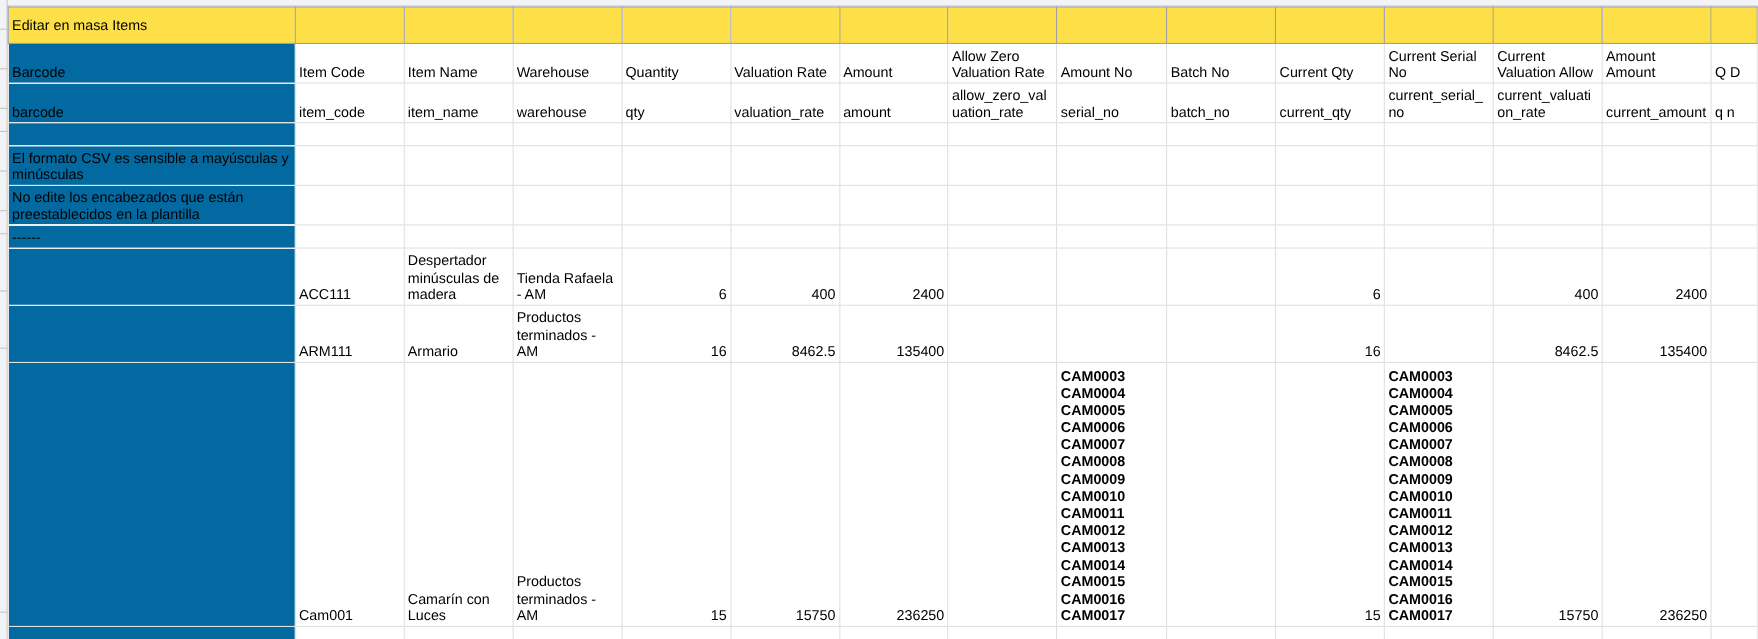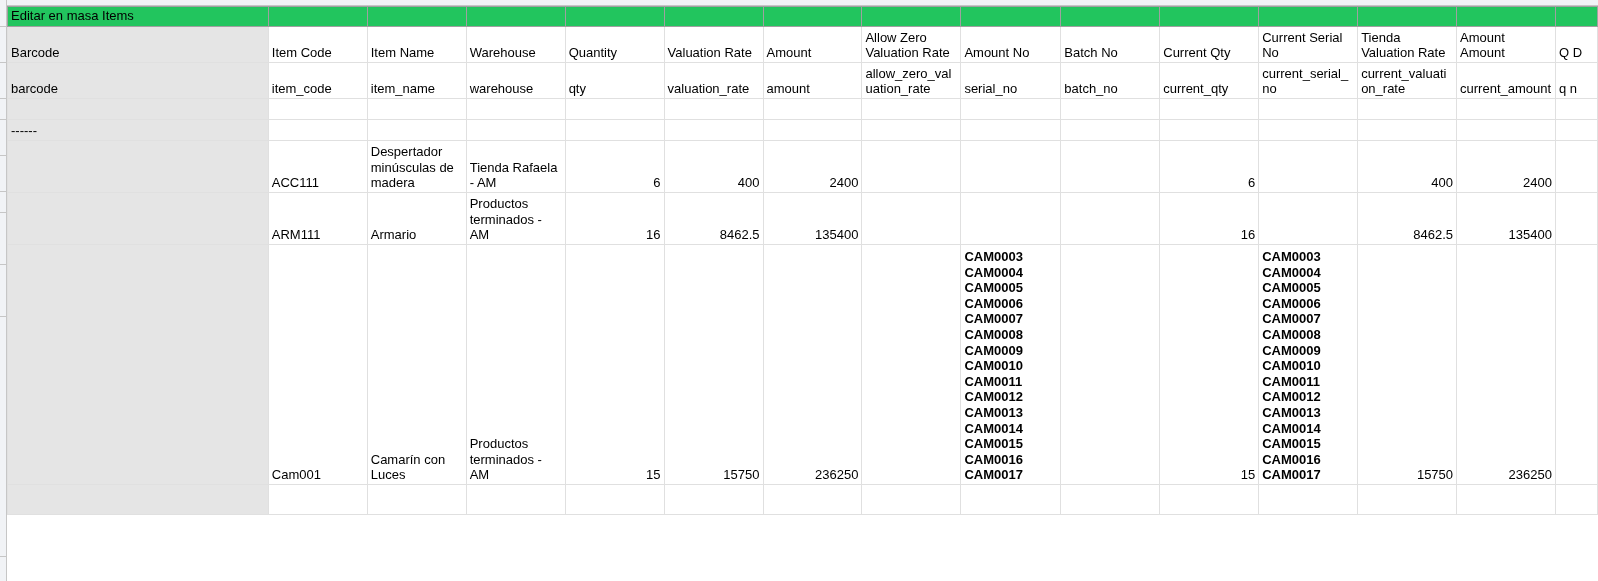--- a/index.html
+++ b/index.html
@@ -20,22 +20,22 @@
   table.sheet {
     position: absolute; left: 7px; top: 6px;
     border-collapse: collapse; table-layout: fixed;
   }
   table.sheet td {
     border: 1px solid #e0e0e0; padding: 0 3px 1px 3px; box-sizing: border-box;
     vertical-align: bottom; line-height: 15.6px; overflow: hidden;
     white-space: normal; word-break: break-word;
   }
   td.num { text-align: right; }
-  td.colA { background: #e5e5e5; border-color: #bdbdbd; }
-  tr.title-row td { background: #22c55e; border-color: #a0a0a0; height: 20px; vertical-align: middle; line-height: 18px; }
+  td.colA { background: #0369a1; border-color: #bdbdbd; }
+  tr.title-row td { background: #fde047; border-color: #a0a0a0; height: 33px; vertical-align: middle; line-height: 18px; }
   td.serials { white-space: pre-line; font-weight: bold; }
   td.clip { white-space: nowrap; overflow: hidden; padding-right: 0; }
 </style>
 </head>
 <body>
 
 <div class="strip-top"></div>
 <div class="strip-left"></div>
 <div class="strip-left-tick" style="top:26px"></div>
 <div class="strip-left-tick" style="top:62px"></div>
@@ -92,21 +92,21 @@
     <td>Item Name</td>
     <td>Warehouse</td>
     <td>Quantity</td>
     <td>Valuation Rate</td>
     <td>Amount</td>
     <td>Allow Zero Valuation Rate</td>
     <td>Amount No</td>
     <td>Batch No</td>
     <td>Current Qty</td>
     <td>Current Serial No</td>
-    <td>Tienda Valuation Rate</td>
+    <td>Current Valuation Allow</td>
     <td>Amount Amount</td>
     <td class="clip" style="white-space:normal;word-break:break-all;">Q D</td>
   </tr>
 
   <tr style="height:36px">
     <td class="colA">barcode</td>
     <td>item_code</td>
     <td>item_name</td>
     <td>warehouse</td>
     <td>qty</td>
@@ -133,21 +133,55 @@
     <td></td>
         <td></td>
     <td></td>
         <td></td>
     <td></td>
         <td></td>
     <td></td>
         <td></td>
   </tr>
 
-
+  <tr style="height:36px">
+    <td class="colA">El formato CSV es sensible a mayúsculas y minúsculas</td>
+    <td></td>
+        <td></td>
+    <td></td>
+        <td></td>
+    <td></td>
+        <td></td>
+    <td></td>
+        <td></td>
+    <td></td>
+        <td></td>
+    <td></td>
+        <td></td>
+    <td></td>
+        <td></td>
+  </tr>
+
+  <tr style="height:36px">
+    <td class="colA">No edite los encabezados que están preestablecidos en la plantilla</td>
+    <td></td>
+        <td></td>
+    <td></td>
+        <td></td>
+    <td></td>
+        <td></td>
+    <td></td>
+        <td></td>
+    <td></td>
+        <td></td>
+    <td></td>
+        <td></td>
+    <td></td>
+        <td></td>
+  </tr>
 
   <tr style="height:21px">
     <td class="colA">------</td>
     <td></td>
         <td></td>
     <td></td>
         <td></td>
     <td></td>
         <td></td>
     <td></td>

